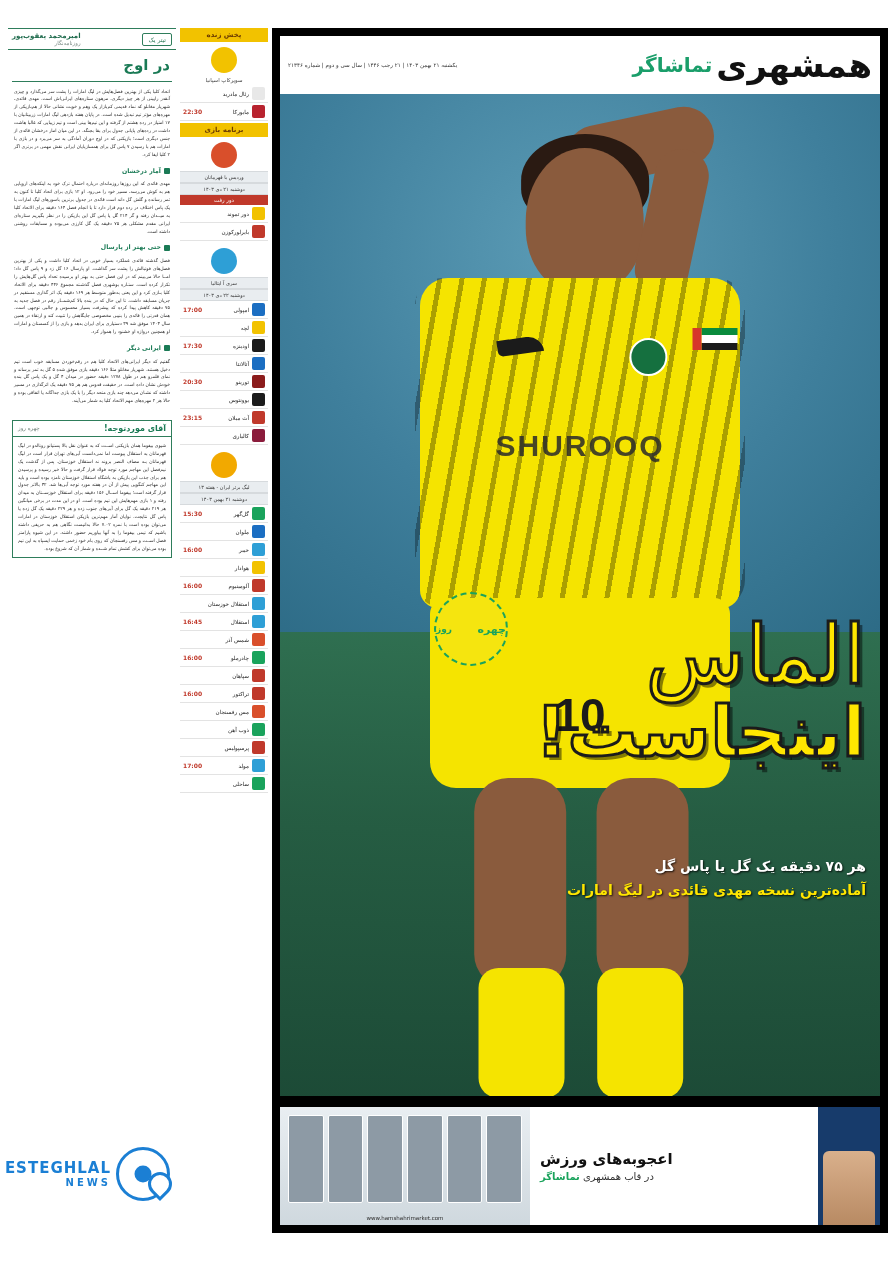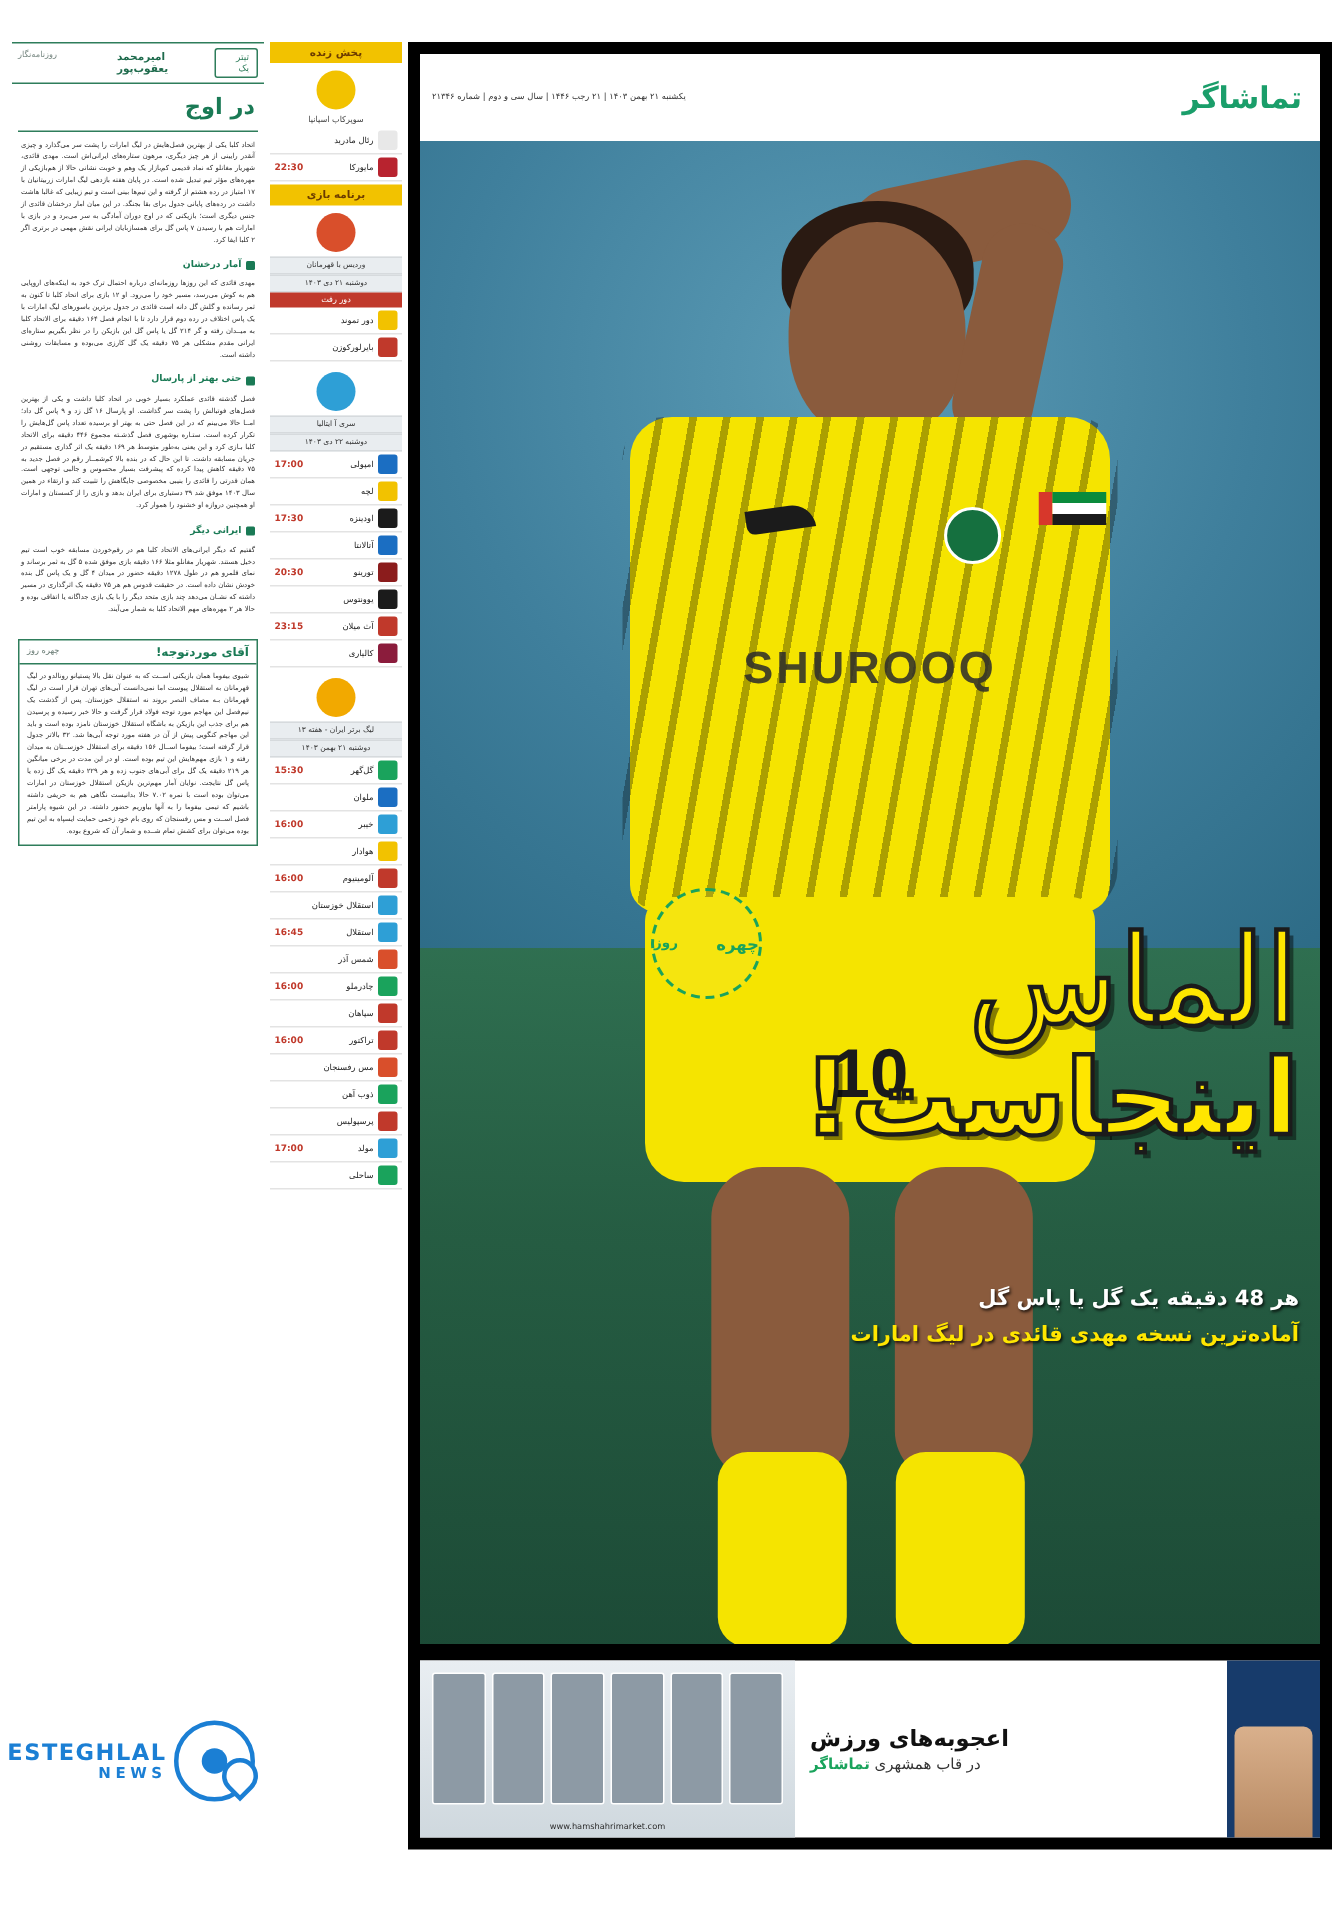--- a/index.html
+++ b/index.html
@@ -211,21 +211,21 @@
 </style>
 </head>
 <body>
 
 <div class="page">
 
   <div class="editorial">
 
     <div class="ed-top">
       <span class="tagbox">تیتر یک</span>
-      <span style="display:flex;flex-direction:row;align-items:flex-start;gap:40px;">
+      <span style="display:flex;flex-direction:column;align-items:flex-start;">
         <span class="name">امیرمحمد یعقوب‌پور</span>
         <span class="sub">روزنامه‌نگار</span>
       </span>
     </div>
 
     <div class="ed-title">
       <div class="t2">در اوج</div>
     </div>
     <div class="ed-rule"></div>
 
@@ -447,20 +447,21 @@
         <span class="nm">ساحلی</span>
         <span class="tm"></span>
       </div>
     </div>
   </div>
 
   <div class="front">
     <div class="front-inner">
 
       <div class="masthead">
+        <span class="mast-logo">همشهری</span>
         <span class="mast-sub">تماشاگر</span>
         <span style="flex:1"></span>
         <span class="mast-date">یکشنبه ۲۱ بهمن ۱۴۰۳ | ۲۱ رجب ۱۴۴۶ | سال سی و دوم | شماره ۲۱۳۴۶</span>
       </div>
 
       <div class="photo">
         <div class="pitch"></div>
         <div class="pl-arm"></div>
         <div class="pl-hair"></div>
         <div class="pl-head"></div>
@@ -481,21 +482,21 @@
 
       <div class="stamp">
         <span class="s1">چهره</span>
         <span class="s2">روز</span>
       </div>
 
       <div class="headline">
         <div class="h1">الماس</div>
         <div class="h2">اینجاست!</div>
       </div>
-      <div class="sub1">هر 48 دقیقه یک گل یا پاس گل</div>
+      <div class="sub1">هر ۷۵ دقیقه یک گل یا پاس گل</div>
       <div class="sub2">آماده‌ترین نسخه مهدی قائدی در لیگ امارات</div>
     </div>
 
     <div class="ad">
       <div class="ad-right">
         <div class="face"></div>
         <div class="cap">علیرضا بیرانوند</div>
       </div>
       <div class="ad-mid">
         <div class="ad-t1">اعجوبه‌های ورزش</div>

